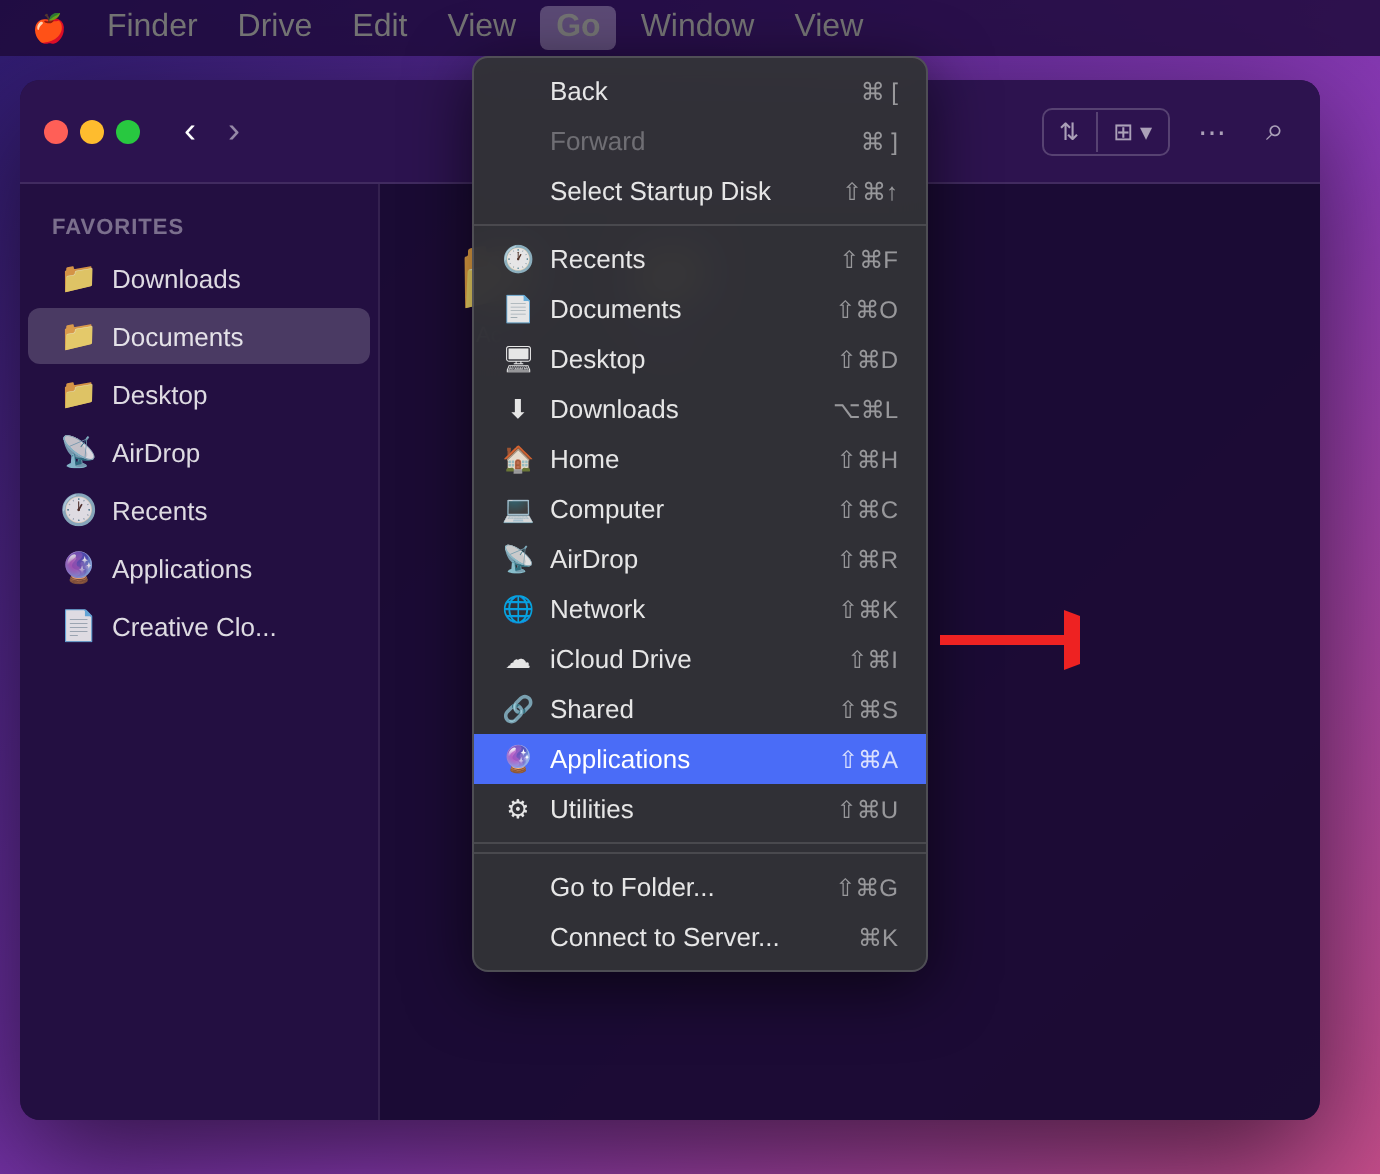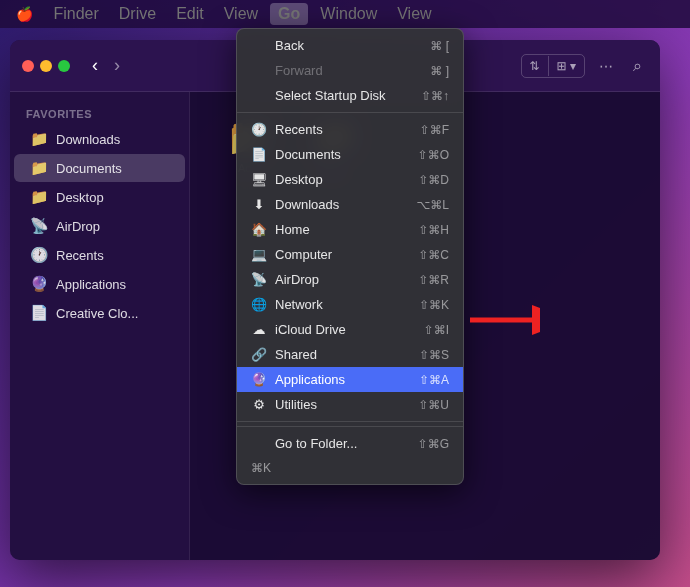--- a/index.html
+++ b/index.html
@@ -511,20 +511,24 @@
 
     <div class="menu-item">
       <span class="menu-item-left">
         <span class="menu-item-icon"></span>
         <span>Go to Folder...</span>
       </span>
       <span class="menu-item-shortcut">⇧⌘G</span>
     </div>
 
     <div class="menu-item">
+      <span class="menu-item-left">
+        <span class="menu-item-icon"></span>
+        <span>Connect to Server...</span>
+      </span>
       <span class="menu-item-shortcut">⌘K</span>
     </div>
   </div>
 </div>
 
 <div class="red-arrow">
   <svg width="80" height="36" viewBox="0 0 80 36">
     <defs>
       <marker id="arrowhead" markerWidth="8" markerHeight="8" refX="0" refY="3" orient="auto">
         <polygon points="0 0, 8 3, 0 6" fill="#ee2222"></polygon>

